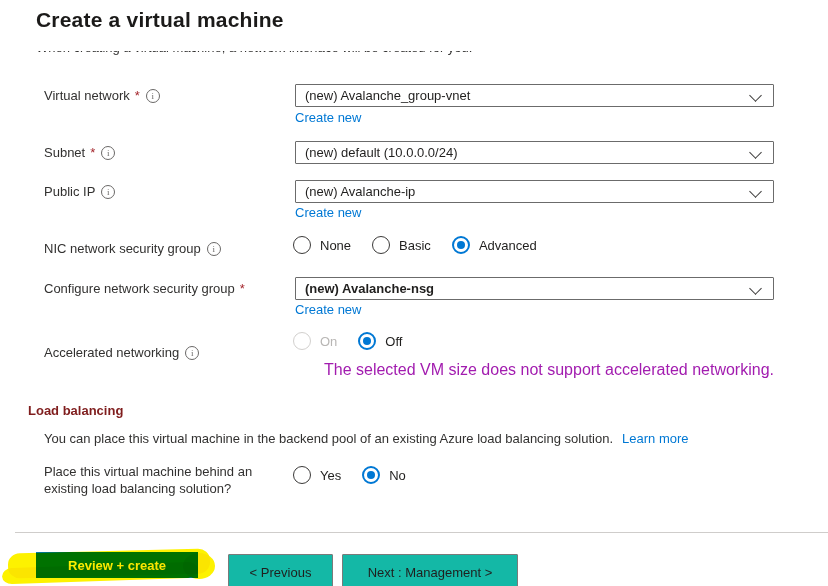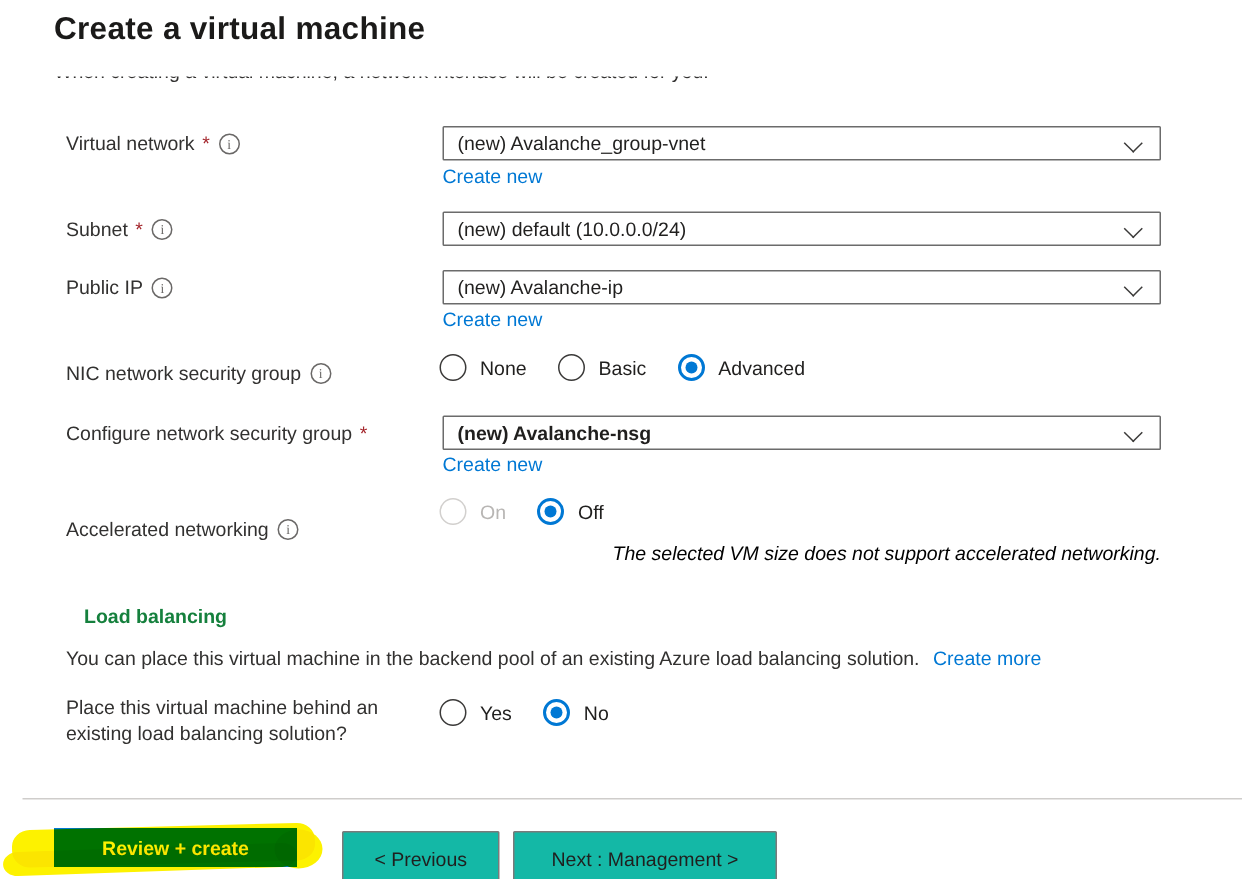--- a/index.html
+++ b/index.html
@@ -53,23 +53,23 @@
   .rb.sel { border:2px solid #0078d4; }
   .rb.sel::after {
     content:""; position:absolute; left:3px; top:3px; right:3px; bottom:3px;
     background:#0078d4; border-radius:50%;
   }
   .rb.dis { border:1.5px solid #d2d0ce; }
   .radio .rtxt { margin-left:9px; font-size:13px; color:#201f1e; }
   .radio .rtxt.dis { color:#b8b6b4; }
   .note {
     position:absolute; left:295px; width:479px; top:361px;
-    font-size:13px; color:#000000; text-align:right;font-style:italic;
-  }
-  .lb-head { position:absolute; left:56px; top:403px; font-size:13px; font-weight:700; color:#15803d; }
+    font-size:16px; color:#a21caf; text-align:right;
+  }
+  .lb-head { position:absolute; left:28px; top:403px; font-size:13px; font-weight:700; color:#7f1d1d; }
   .lb-desc { position:absolute; left:44px; top:431px; font-size:13px; color:#323130; white-space:nowrap; }
   .lb-desc .learn { color:#0078d4; margin-left:9px; cursor:pointer; }
   .q-label {
     position:absolute; left:44px; top:463px; width:260px;
     font-size:13px; color:#323130; line-height:17px;
   }
   .divider { position:absolute; left:15px; right:0; top:532px; height:1px; background:#cfcdcb; }
 
   
   .btn-primary {
@@ -173,21 +173,21 @@
     </div>
     <div class="radio">
       <span class="rb sel"></span>
       <span class="rtxt">Off</span>
     </div>
   </div>
   <div class="note">The selected VM size does not support accelerated networking.</div>
 
   <div class="lb-head">Load balancing</div>
   <div class="lb-desc">
-    <span>You can place this virtual machine in the backend pool of an existing Azure load balancing solution.</span><span class="learn">Create more</span>
+    <span>You can place this virtual machine in the backend pool of an existing Azure load balancing solution.</span><span class="learn">Learn more</span>
   </div>
 
   <div class="q-label">
     <span>Place this virtual machine behind an</span><br>
     <span>existing load balancing solution?</span>
   </div>
   <div class="radios" style="top:466px;">
     <div class="radio">
       <span class="rb"></span>
       <span class="rtxt">Yes</span>

